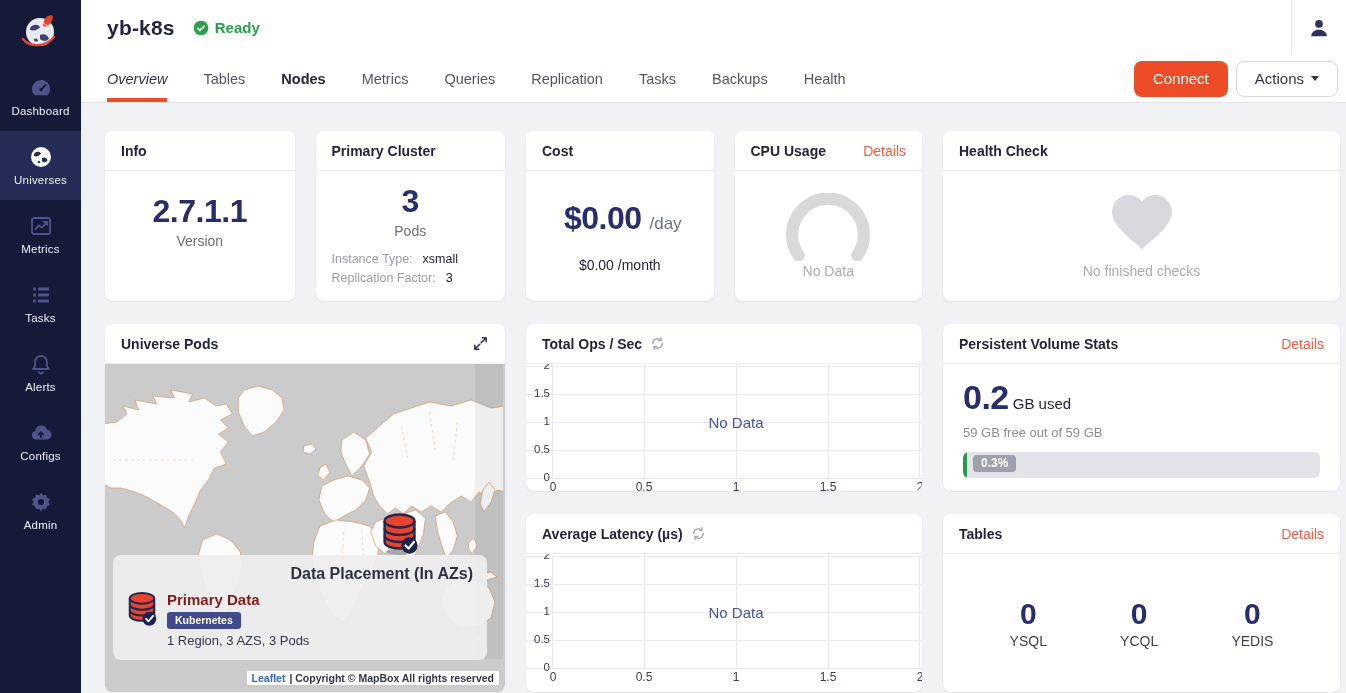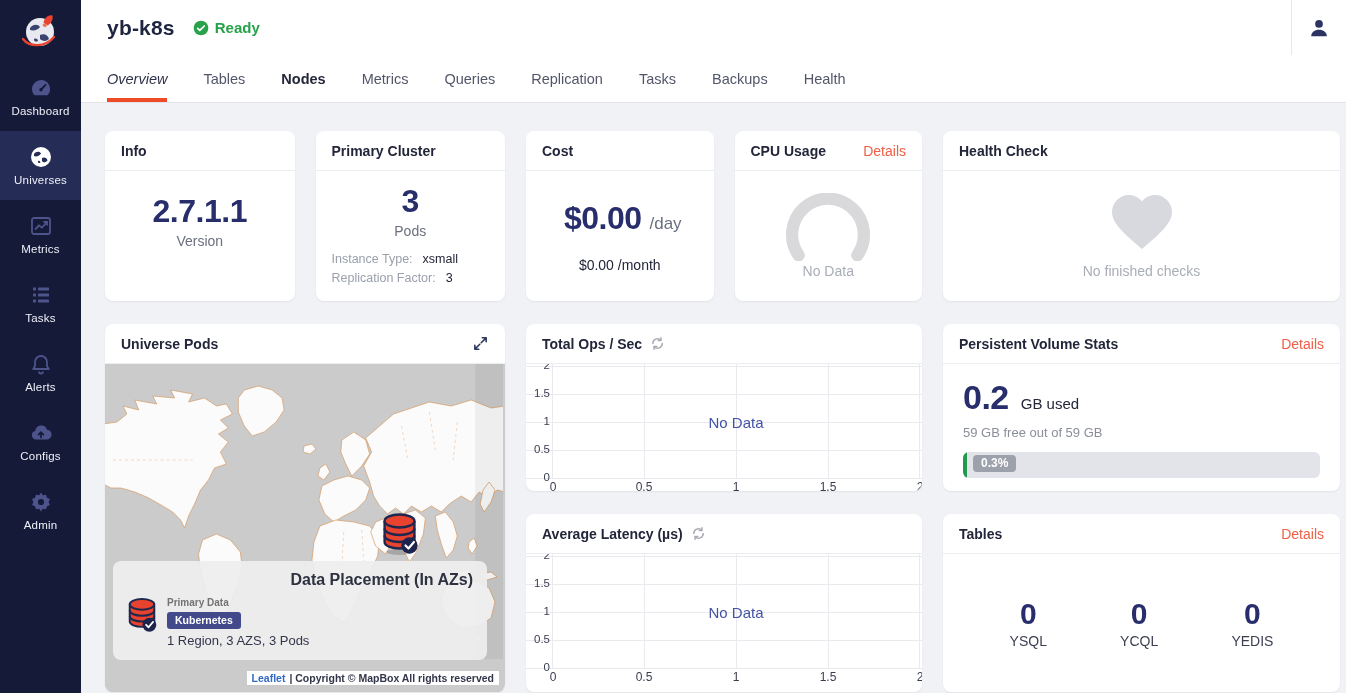--- a/index.html
+++ b/index.html
@@ -66,21 +66,21 @@
   
   .plot { position:relative; flex:1; overflow:hidden; }
   .hl { position:absolute; left:0; right:0; height:1px; background:#eaeaee; }
   .vl { position:absolute; top:0; height:114px; width:1px; background:#eaeaee; }
   .ytick { position:absolute; left:0; width:24px; text-align:right; font-size:11.5px; color:#3a3d50; }
   .xtick { position:absolute; top:116px; transform:translateX(-50%); font-size:12px; color:#3a3d50; }
   .refresh { margin-left:8px; display:flex; cursor:pointer; }
 
   
   .pvs-body { padding:14px 20px 0; }
-  .pvs-top { display:flex; align-items:baseline; gap:12px; }
+  .pvs-top { display:flex; align-items:baseline; gap:4px; }
   .pvs-used-lbl { font-size:15px; color:#23253a; }
   .pvs-free { font-size:13px; color:#8a8e9a; margin-top:8px; }
   .pvs-bar { margin-top:12px; height:26px; border-radius:6px; background:#e3e4e9; position:relative; overflow:hidden; }
   .pvs-fill { position:absolute; left:0; top:0; bottom:0; width:4px; background:#23984f; }
   .pvs-pct { position:absolute; left:10px; top:3px; background:#9ca1ab; color:#fff; font-size:12px; font-weight:bold; padding:1px 8px 2px; border-radius:4px; }
 
   
   .tables-row { height:100%; display:flex; align-items:center; justify-content:space-around; padding:0 30px; }
   .tbl-cell { display:flex; flex-direction:column; align-items:center; }
   .tbl-cell .n { font-size:30px; font-weight:bold; color:#272e6b; }
@@ -88,21 +88,21 @@
 
   
   .map-card { grid-column:1; grid-row:2 / span 2; }
   .map-wrap { position:relative; flex:1; background:#cbcbcb; cursor:grab; }
   .map-wrap svg.world { position:absolute; inset:0; }
   .legend { position:absolute; left:8px; bottom:32px; width:374px; background:rgba(238,238,239,.93); border-radius:8px; padding:10px 14px 12px; }
   .legend-title { font-size:16px; font-weight:bold; color:#2e3140;text-align:right; }
   .legend-cols { display:flex; margin-top:8px; }
   .legend-col { display:flex; gap:10px; }
   .legend-col.c1 { width:196px; }
-  .legend-name { font-size:10px; font-weight:bold; color:#737373; }
+  .legend-name { font-size:15px; font-weight:bold; color:#7f1d1d; }
   .k8s-badge { display:inline-block; background:#424a8c; color:#fff; font-size:10.5px; font-weight:bold; padding:2px 8px 3px; border-radius:3px; margin-top:4px; }
   .legend-sub { font-size:13px; color:#33364a; margin-top:4px; }
   .legend-none { font-size:13px; color:#33364a; margin-top:2px; }
   .attribution { position:absolute; right:6px; bottom:7px; background:#fff; font-size:10.5px; font-weight:bold; color:#33364a; padding:1px 5px; display:flex; gap:4px; }
   .attribution .leaflet { color:#336ac2; cursor:pointer; }
   .expand { margin-left:auto; cursor:pointer; display:flex; }
 
   .health-body { display:flex; flex-direction:column; align-items:center; justify-content:center; gap:12px; height:100%; }
   .cpu-body { display:flex; flex-direction:column; align-items:center; justify-content:center; height:100%; gap:2px; }
   .info-body { display:flex; flex-direction:column; align-items:center; padding-top:22px; }
@@ -225,20 +225,27 @@
       <div class="tabs">
         <div class="tab active">Overview</div>
         <div class="tab">Tables</div>
         <div class="tab emph">Nodes</div>
         <div class="tab">Metrics</div>
         <div class="tab">Queries</div>
         <div class="tab">Replication</div>
         <div class="tab">Tasks</div>
         <div class="tab">Backups</div>
         <div class="tab">Health</div>
+      </div>
+      <div class="actions-group">
+        <button class="btn connect">Connect</button>
+        <button class="btn actions">
+          <span>Actions</span>
+          <span class="caret"></span>
+        </button>
       </div>
     </div>
 
     <div class="content">
 
       <div class="pair" style="grid-column:1; grid-row:1;">
         <div class="card half">
           <div class="card-h">
               <span class="t">Info</span>
             </div>

